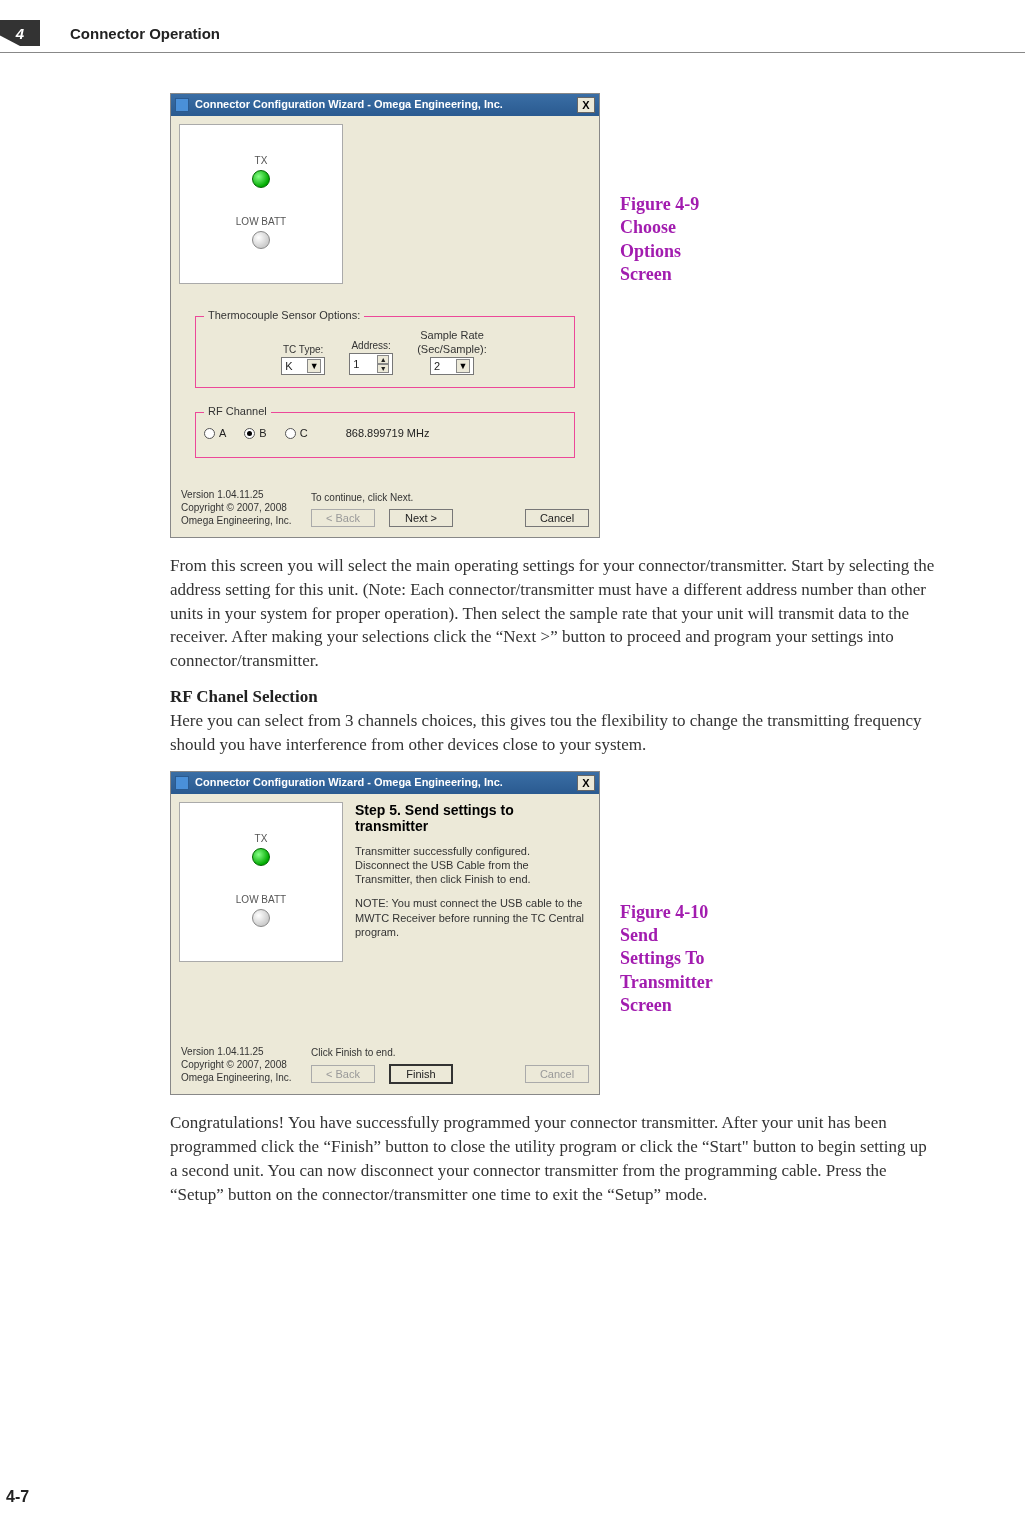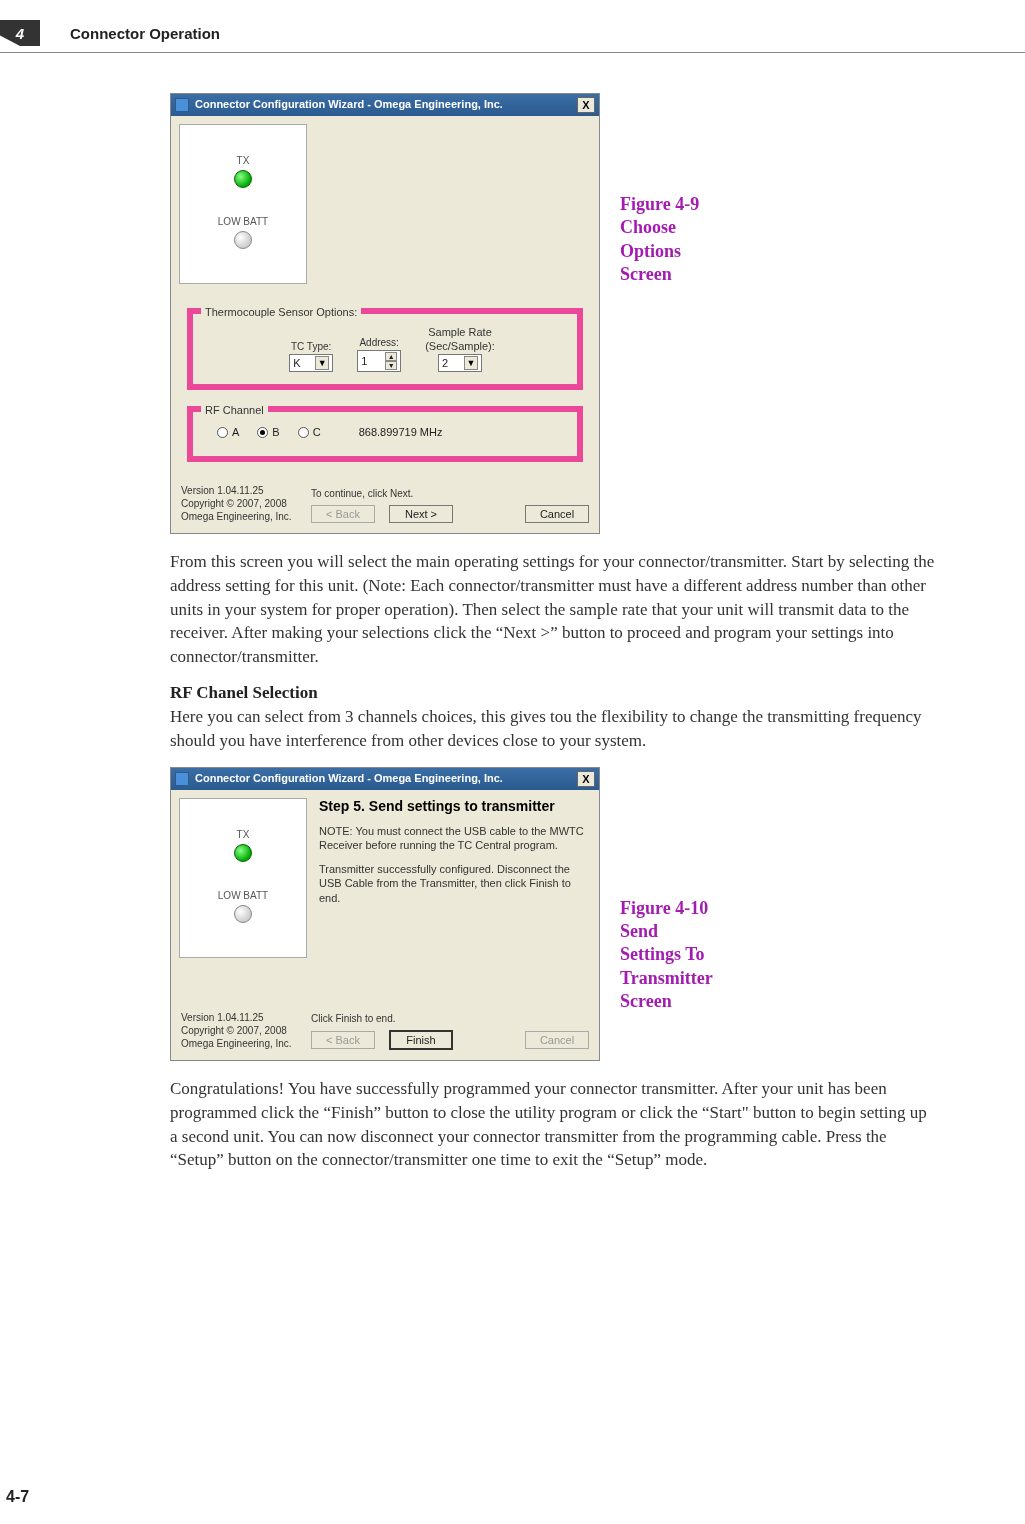--- a/index.html
+++ b/index.html
@@ -87,21 +87,21 @@
       font-weight: bold;
       font-size: 11px;
       display: flex; align-items: center; justify-content: center;
       font-family: Arial, sans-serif;
     }
     .win-body {
       display: flex;
       background: #ece9d8;
     }
     .sidepanel {
-      width: 128px;
+      width: 164px;
       background: #fff;
       border: 1px solid #aaa;
       margin: 8px;
       padding: 30px 10px;
       display: flex;
       flex-direction: column;
       align-items: center;
       gap: 28px;
       height: 160px;
     }
@@ -129,23 +129,23 @@
       margin-bottom: 10px;
       color: #000;
     }
     .step-desc {
       font-size: 11px;
       color: #333;
       line-height: 1.3;
       margin-bottom: 10px;
     }
     .groupbox {
-      border: 6px solid #ec4899;
-      margin: 16px;
-      padding: 8px 10px 12px 24px;
+      border: 1px solid #ec4899;
+      margin: 24px;
+      padding: 8px 10px 12px 8px;
       position: relative;
     }
     .groupbox-title {
       position: absolute;
       top: -8px; left: 8px;
       background: #ece9d8;
       padding: 0 4px;
       font-size: 11px;
       color: #333;
     }
@@ -380,22 +380,22 @@
             <div class="led-label">TX</div>
             <div class="led-green"></div>
           </div>
           <div class="led-group">
             <div class="led-label">LOW BATT</div>
             <div class="led-off"></div>
           </div>
         </div>
         <div class="mainpanel" style="padding-bottom:90px;">
           <div class="step-title">Step 5.  Send settings to transmitter</div>
+          <div class="step-desc">Transmitter successfully configured. Disconnect the USB Cable from the Transmitter, then click Finish to end.</div>
           <div class="step-desc">NOTE:  You must connect the USB cable to the MWTC Receiver before running the TC Central program.</div>
-          <div class="step-desc">Transmitter successfully configured. Disconnect the USB Cable from the Transmitter, then click Finish to end.</div>
         </div>
       </div>
 
       <div class="bottom-row">
         <div class="ver-block">
           <div>Version 1.04.11.25</div>
           <div>Copyright © 2007, 2008 Omega Engineering, Inc.</div>
         </div>
         <div class="btn-area">
           <div class="hint">Click Finish to end.</div>

